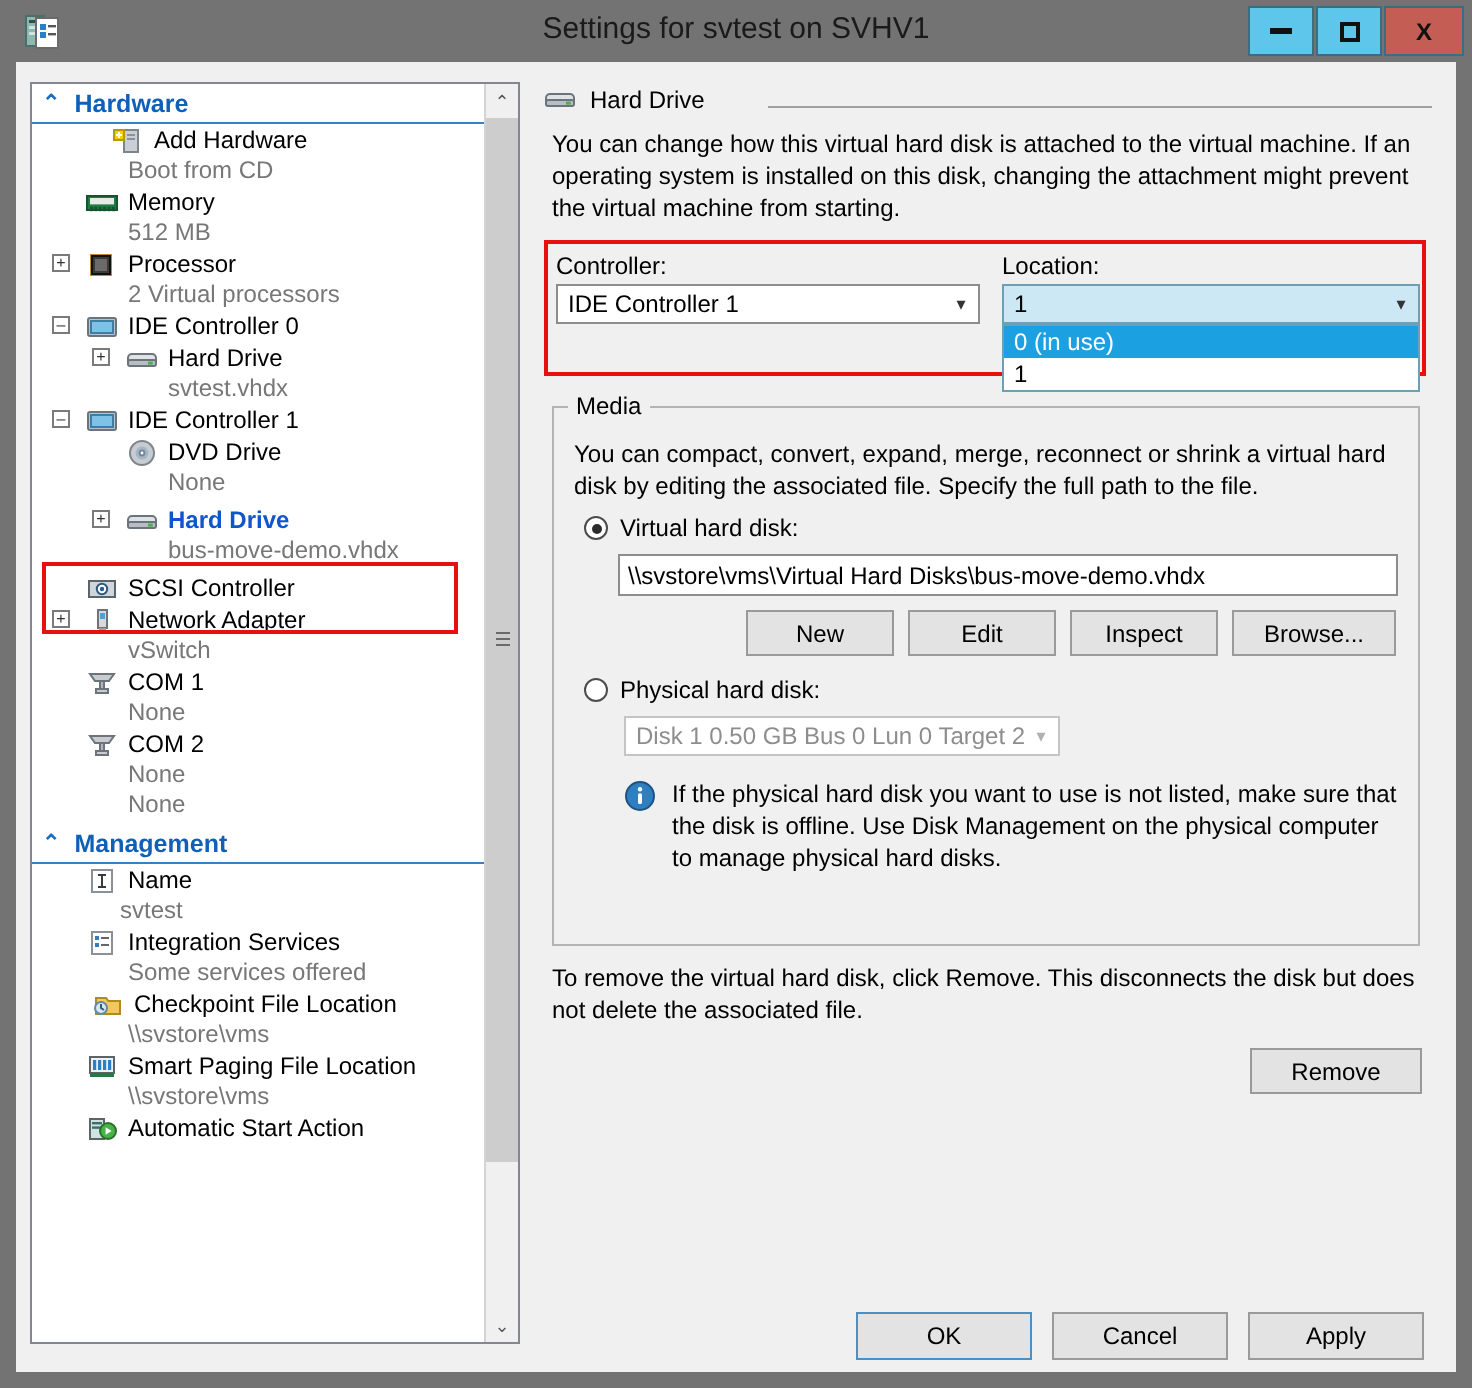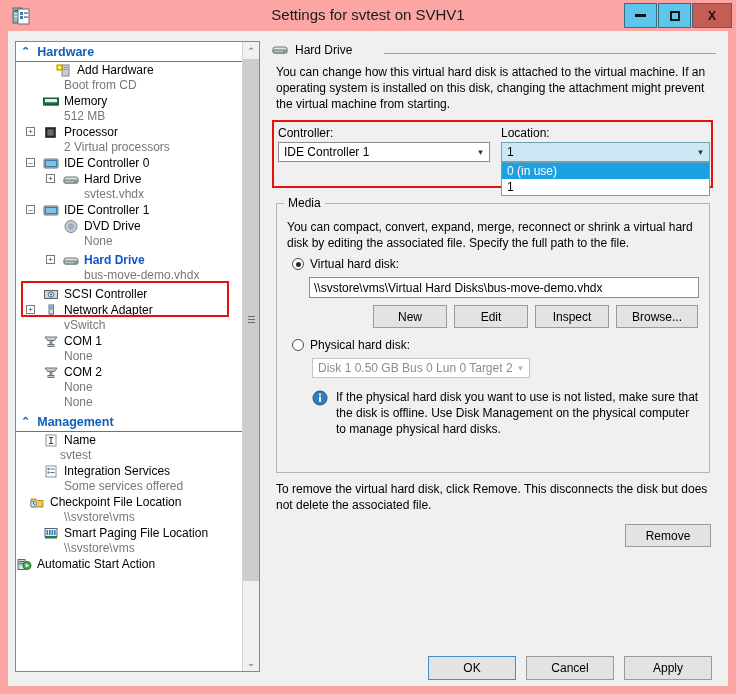--- a/index.html
+++ b/index.html
@@ -2,21 +2,21 @@
 <html><head>
 <meta charset="utf-8">
 <style>
   html,body{margin:0;padding:0;}
   body{
     width:736px;height:694px;overflow:hidden;
     font-family:"Liberation Sans",sans-serif;
     font-size:12px;color:#000;
     background:#5ec6ea;
   }
-  .window{position:absolute;inset:0;background:#fca5a5;}
+  .window{position:absolute;inset:0;background:#737373;}
   
   .titlebar{position:absolute;left:0;top:0;width:736px;height:31px;}
   .title-text{position:absolute;left:0;top:6px;width:736px;text-align:center;
     font-size:15px;color:#1a1a1a;}
   .app-icon{position:absolute;left:12px;top:6px;width:20px;height:20px;}
   .winbtns{position:absolute;right:4px;top:3px;height:25px;display:flex;}
   .wbtn{width:33px;height:25px;border:1px solid #3a6d83;margin-left:1px;
     background:#5ec6ea;display:flex;align-items:center;justify-content:center;
     font-size:12px;color:#111;box-sizing:border-box;cursor:default;}
   .wbtn.close{background:#c45d53;width:40px;color:#111;font-weight:bold;}
@@ -320,21 +320,21 @@
               <rect x="4.5" y="4" width="2" height="2" fill="#2f7fc0"></rect>
               <rect x="7.5" y="4.5" width="4" height="1" fill="#666"></rect>
               <rect x="4.5" y="7.5" width="2" height="2" fill="#2f7fc0"></rect>
               <rect x="7.5" y="8" width="4" height="1" fill="#666"></rect>
             </svg>
           </span>
           <span class="lbl">Integration Services</span>
         </div>
         <div class="sub" style="padding-left:48px">Some services offered</div>
 
-        <div class="row" style="padding-left:13px">
+        <div class="row" style="padding-left:30px">
           <span class="ico">
             <svg width="16" height="15" viewBox="0 0 16 15">
               <path d="M2 4h5l1.2 1.5H14V12H2z" fill="#f2c75c" stroke="#b08a20"></path>
               <circle cx="4.5" cy="9" r="3" fill="#d9e6ef" stroke="#5f8aa8"></circle>
               <path d="M4.5 7v2l1.5 1" stroke="#2b5a80" stroke-width="1" fill="none"></path>
             </svg>
           </span>
           <span class="lbl">Checkpoint File Location</span>
         </div>
         <div class="sub" style="padding-left:48px">\\svstore\vms</div>
@@ -349,21 +349,21 @@
                 <rect x="8.5" y="4" width="1.6" height="5"></rect>
                   <rect x="11" y="4" width="1.6" height="5"></rect>
               </g>
               <rect x="2" y="10.5" width="12" height="2" fill="#1f7a44"></rect>
             </svg>
           </span>
           <span class="lbl">Smart Paging File Location</span>
         </div>
         <div class="sub" style="padding-left:48px">\\svstore\vms</div>
 
-        <div class="row" style="">
+        <div class="row" style="padding-left:27px">
           <span class="ico">
             <svg width="16" height="15" viewBox="0 0 16 15">
               <rect x="2" y="2.5" width="7" height="10" fill="#cfe3e0" stroke="#5c6369"></rect>
               <rect x="3" y="4" width="5" height="1.2" fill="#3a6f6a"></rect>
               <rect x="3" y="6.2" width="5" height="1.2" fill="#3a6f6a"></rect>
               <circle cx="11" cy="8.5" r="4" fill="#49b24a" stroke="#2a6f2b"></circle>
               <path d="M9.8 6.6l3 1.9-3 1.9z" fill="#fff"></path>
             </svg>
           </span>
           <span class="lbl">Automatic Start Action</span>

